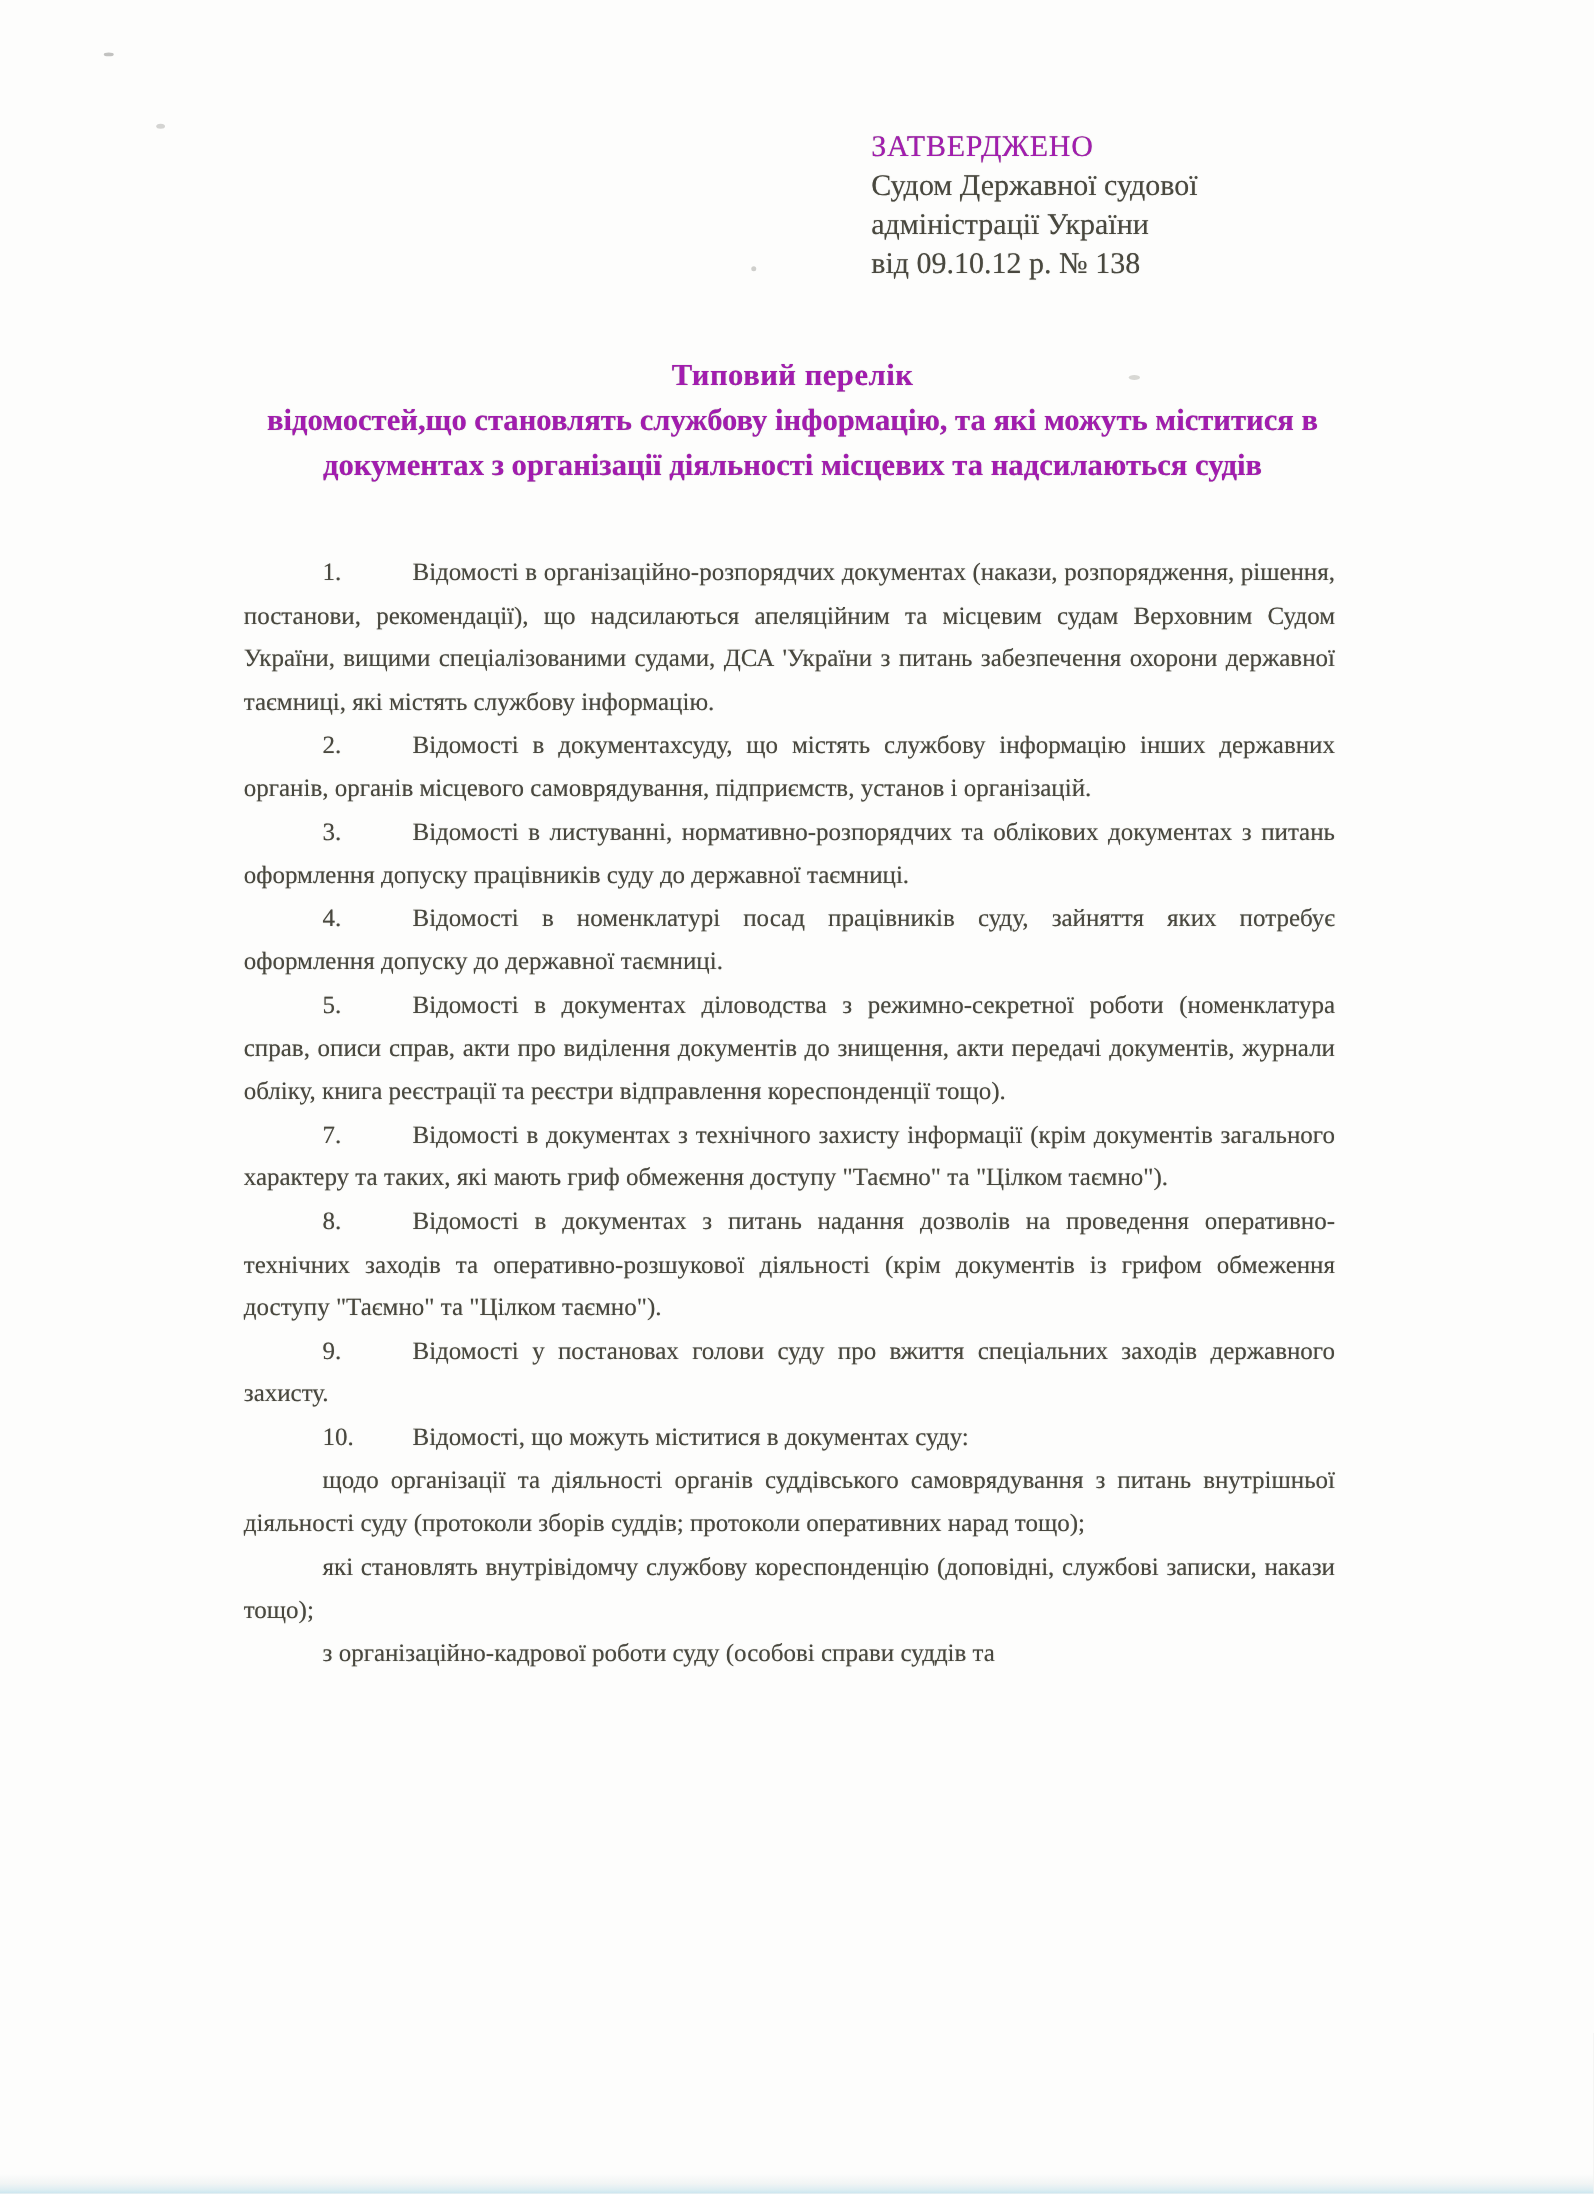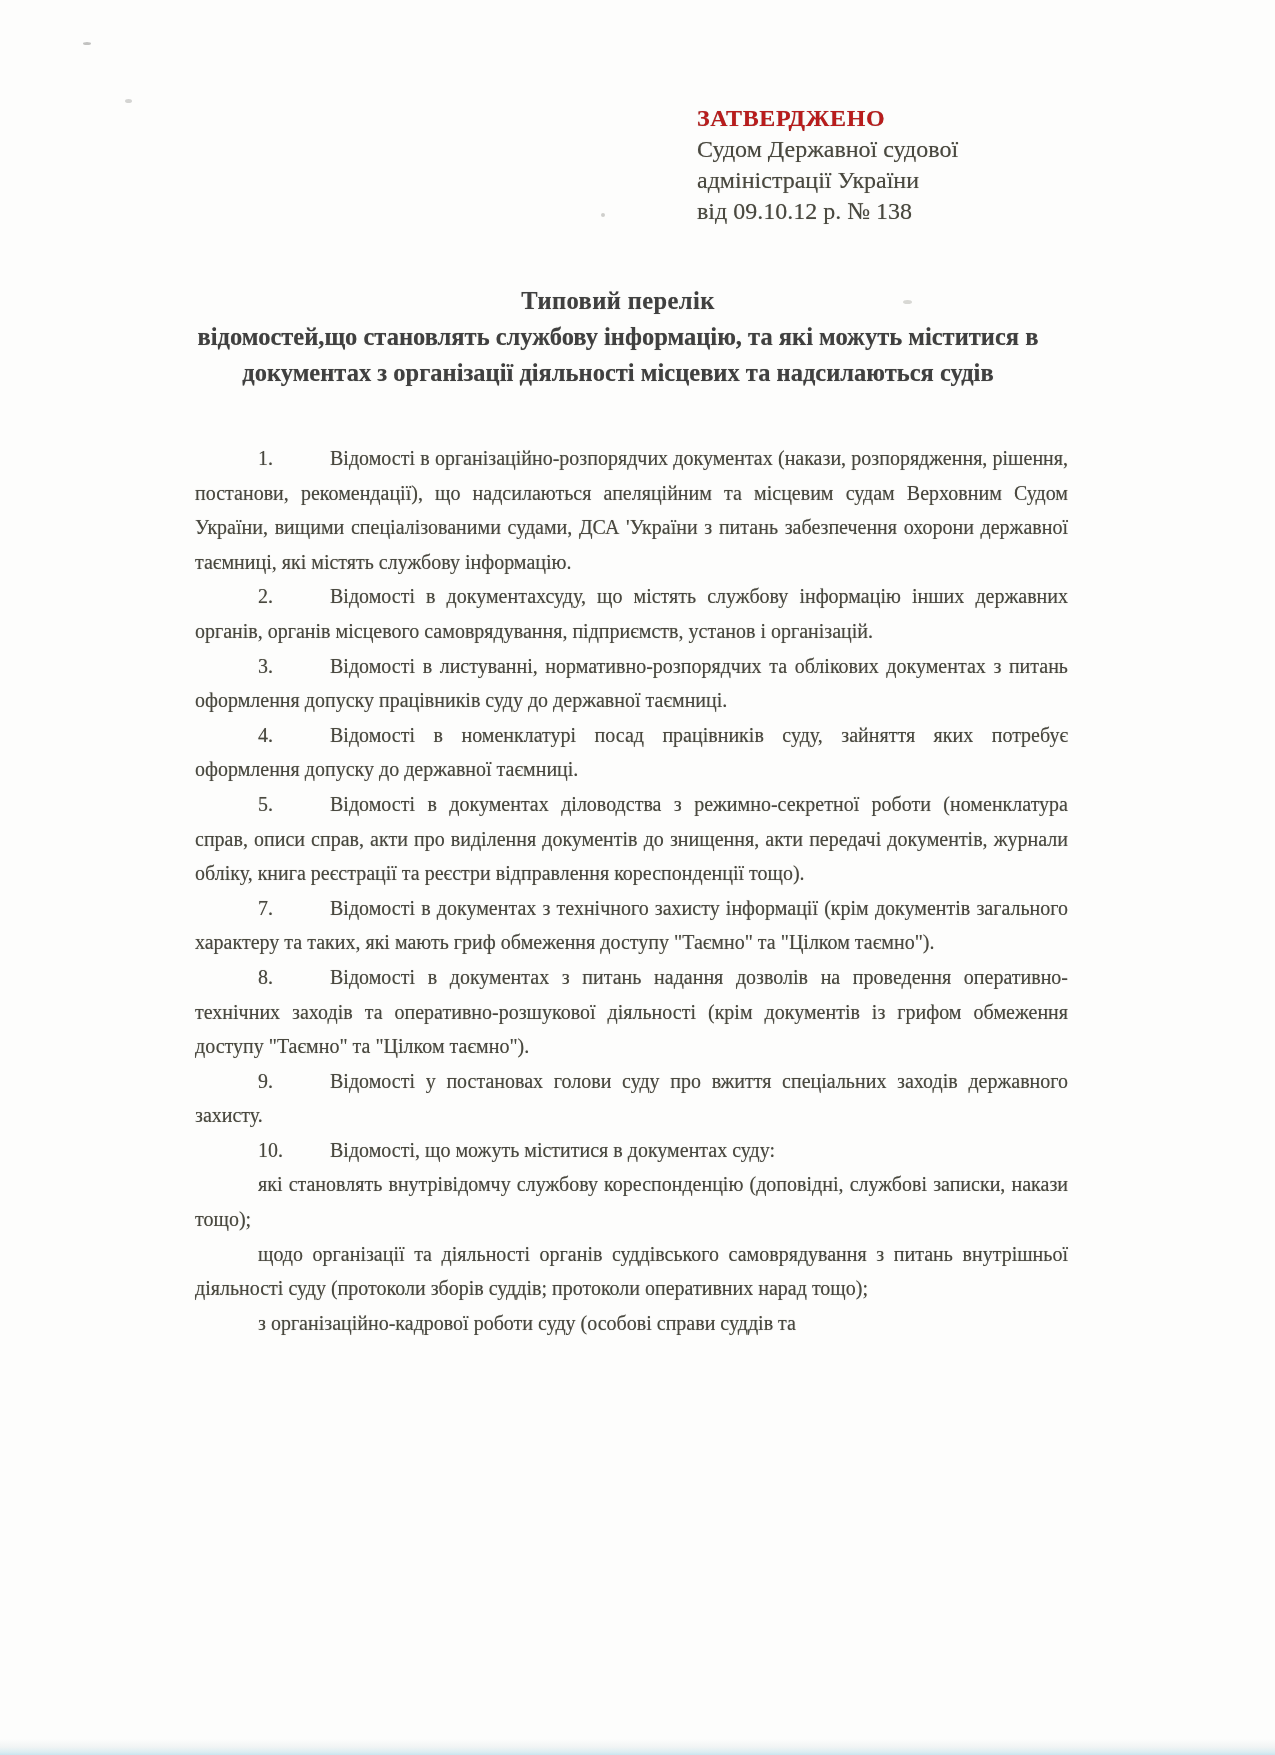--- a/index.html
+++ b/index.html
@@ -18,35 +18,35 @@
 
   .approval {
     position: absolute;
     left: 697px;
     top: 103px;
     font-size: 24px;
     line-height: 31px;
     white-space: nowrap;
   }
   .approval .head {
-    font-weight: bold;
+    font-weight: normal;
     letter-spacing: 0.6px;
-    color: #b91c1c;
+    color: #a21caf;
   }
 
   .title-block {
     position: absolute;
-    left: 158px;
+    left: 174px;
     top: 283px;
     width: 920px;
     text-align: center;
     font-weight: bold;
     font-size: 24.5px;
     line-height: 36px;
-    color: #404040;
+    color: #a21caf;
   }
   .title-block .title-main { letter-spacing: 0.4px; }
 
   .body-text {
     position: absolute;
     left: 195px;
     top: 441px;
     width: 873px;
     font-size: 20px;
     line-height: 34.6px;
@@ -94,22 +94,22 @@
   <div class="body-text ink">
     <p class="para"><span class="pnum">1.</span><span>Відомості в організаційно-розпорядчих документах (накази, розпорядження, рішення, постанови, рекомендації), що надсилаються апеляційним та місцевим судам Верховним Судом України, вищими спеціалізованими судами, ДСА 'України з питань забезпечення охорони державної таємниці, які містять службову інформацію.</span></p>
     <p class="para"><span class="pnum">2.</span><span>Відомості в документахсуду, що містять службову інформацію інших державних органів, органів місцевого самоврядування, підприємств, установ і організацій.</span></p>
     <p class="para"><span class="pnum">3.</span><span>Відомості в листуванні, нормативно-розпорядчих та облікових документах з питань оформлення допуску працівників суду до державної таємниці.</span></p>
     <p class="para"><span class="pnum">4.</span><span>Відомості в номенклатурі посад працівників суду, зайняття яких потребує оформлення допуску до державної таємниці.</span></p>
     <p class="para"><span class="pnum">5.</span><span>Відомості в документах діловодства з режимно-секретної роботи (номенклатура справ, описи справ, акти про виділення документів до знищення, акти передачі документів, журнали обліку, книга реєстрації та реєстри відправлення кореспонденції тощо).</span></p>
     <p class="para"><span class="pnum">7.</span><span>Відомості в документах з технічного захисту інформації (крім документів загального характеру та таких, які мають гриф обмеження доступу "Таємно" та "Цілком таємно").</span></p>
     <p class="para"><span class="pnum">8.</span><span>Відомості в документах з питань надання дозволів на проведення оперативно-технічних заходів та оперативно-розшукової діяльності (крім документів із грифом обмеження доступу "Таємно" та "Цілком таємно").</span></p>
     <p class="para"><span class="pnum">9.</span><span>Відомості у постановах голови суду про вжиття спеціальних заходів державного захисту.</span></p>
     <p class="para"><span class="pnum">10.</span><span>Відомості, що можуть міститися в документах суду:</span></p>
+    <p class="para">щодо організації та діяльності органів суддівського самоврядування з питань внутрішньої діяльності суду (протоколи зборів суддів; протоколи оперативних нарад тощо);</p>
     <p class="para">які становлять внутрівідомчу службову кореспонденцію (доповідні, службові записки, накази тощо);</p>
-    <p class="para">щодо організації та діяльності органів суддівського самоврядування з питань внутрішньої діяльності суду (протоколи зборів суддів; протоколи оперативних нарад тощо);</p>
     <p class="para">з організаційно-кадрової роботи суду (особові справи суддів та</p>
   </div>
 
   <div class="speck" style="left:83px; top:42px; width:8px; height:3px; background:#c2c2c0;"></div>
   <div class="speck" style="left:125px; top:99px; width:7px; height:4px; background:#d4d4d2;"></div>
   <div class="speck" style="left:601px; top:213px; width:4px; height:4px; background:#cfcfcc;"></div>
   <div class="speck" style="left:903px; top:300px; width:9px; height:4px; background:#d8d8d4;"></div>
 
   <div class="scan-bottom"></div>
 </div>

